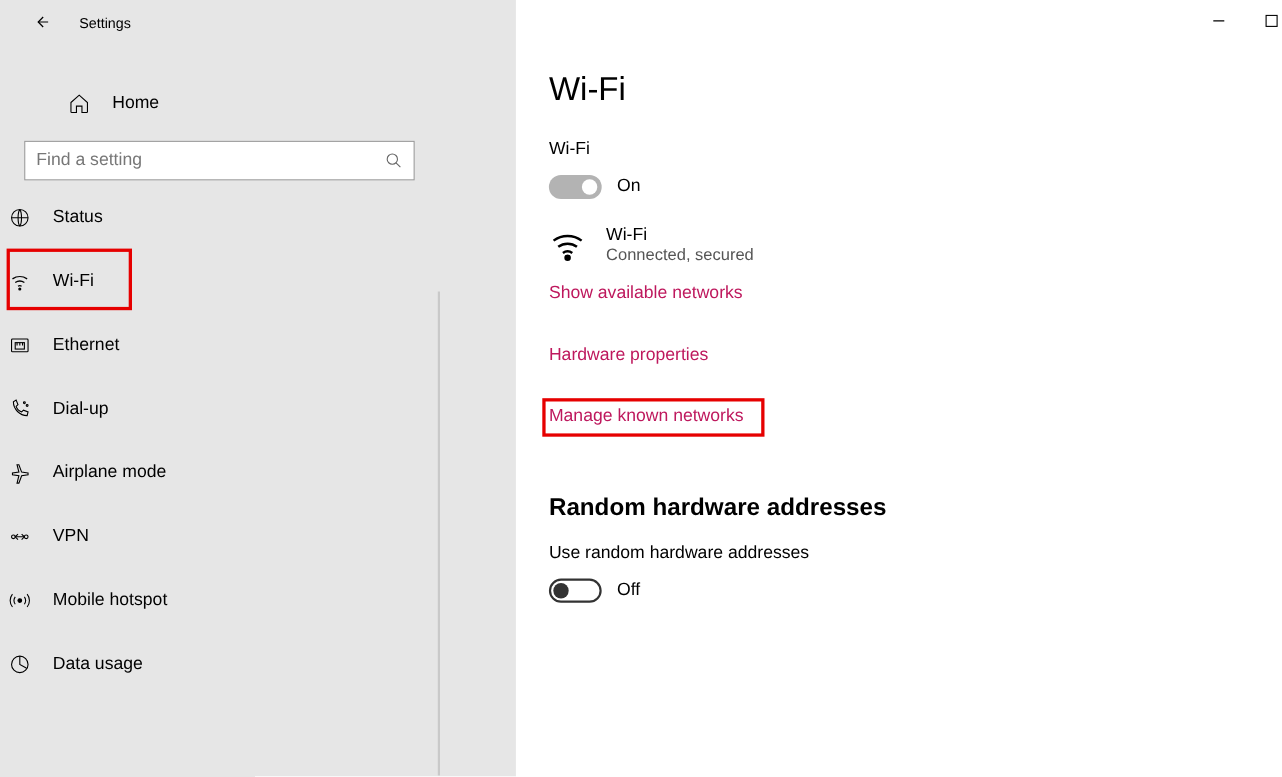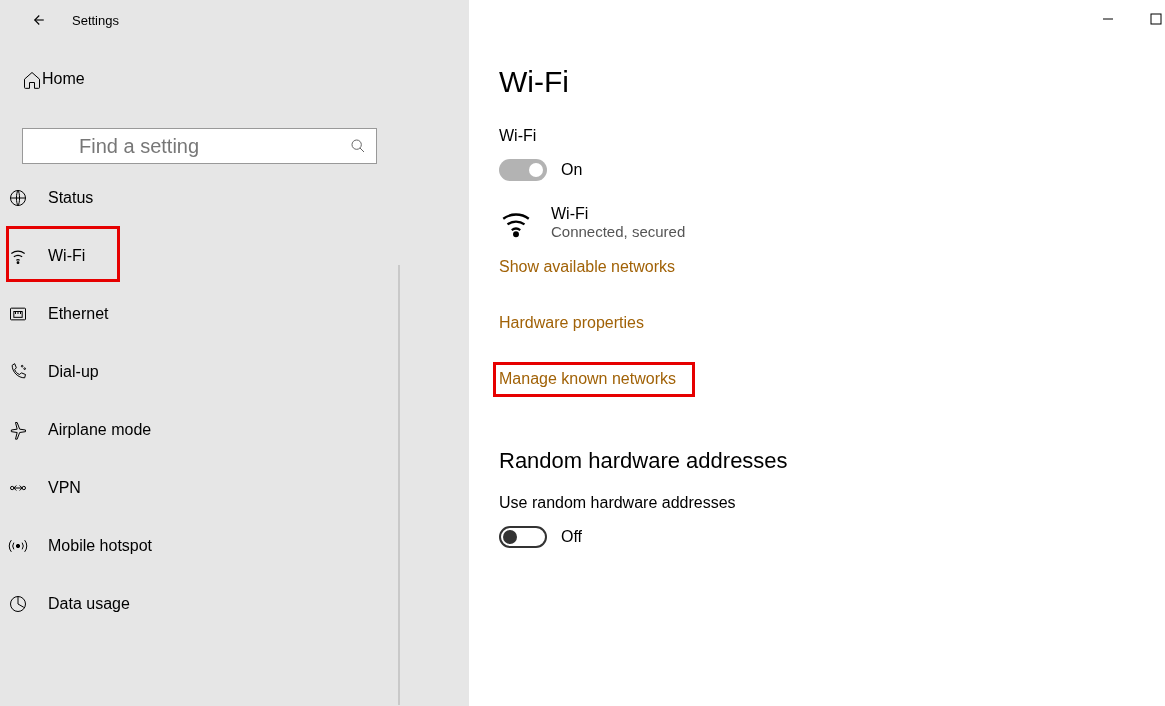--- a/index.html
+++ b/index.html
@@ -41,45 +41,47 @@
     }
     .app-title {
       font-size: 13px;
       color: #000;
     }
     .sidebar-inner {
       padding-top: 30px;
     }
     .home-row {
       display: flex;
+      align-items: center;
       height: 48px;
       padding-left: 22px;
-      cursor: pointer;
+      gap: 20px;
+      cursor: pointer;
+      margin-left: 40px;
     }
     .home-row .icon, .nav-item .icon { width: 20px; height:20px; display:flex; align-items:center; justify-content:center;}
     .search-wrap {
       padding: 10px 22px 0 22px;
     }
     .search-box {
       width: 355px;
       height: 36px;
       background: #fff;
       border: 1px solid #999;
       display: flex;
       align-items: center;
       padding: 0 10px;
     }
     .search-box input {
       flex: 1;
       border: none;
       outline: none;
-      font-size: 20px;
+      font-size: 16px;
       background: transparent;
       color: #a21caf;
-      margin-left: 46px;
     }
     .search-box input::placeholder { color: #777; }
     .search-icon { width:16px;height:16px; display:flex;align-items:center;justify-content:center; color:#555;}
     .category-label {
       padding: 30px 0 20px 22px;
       font-size: 16px;
       font-weight: 600;
     }
     .nav-list { padding-top: 10px; }
     .nav-item {
@@ -171,32 +173,32 @@
       display: flex;
       align-items: center;
       gap: 18px;
       margin-top: 10px;
       margin-bottom: 18px;
     }
     .wifi-status-text .name { font-size: 16px; }
     .wifi-status-text .desc { font-size: 15px; color: #555; }
     .link {
       font-size: 16px;
-      color: #a16207;
+      color: #be185d;
       margin-bottom: 20px;
       cursor: pointer;
       display: inline-block;
     }
     .link-wrap { position:relative; margin-bottom: 18px;}
     .highlight-link {
       top: -8px; left: -6px; width: 202px; height: 35px;
     }
     .subheading {
       font-size: 22px;
-      font-weight: 400;
+      font-weight: 700;
       margin-top: 40px;
       margin-bottom: 20px;
     }
     .body-text {
       font-size: 16px;
       color: #000;
       max-width: 560px;
       line-height: 1.4;
       margin-bottom: 28px;
     }

